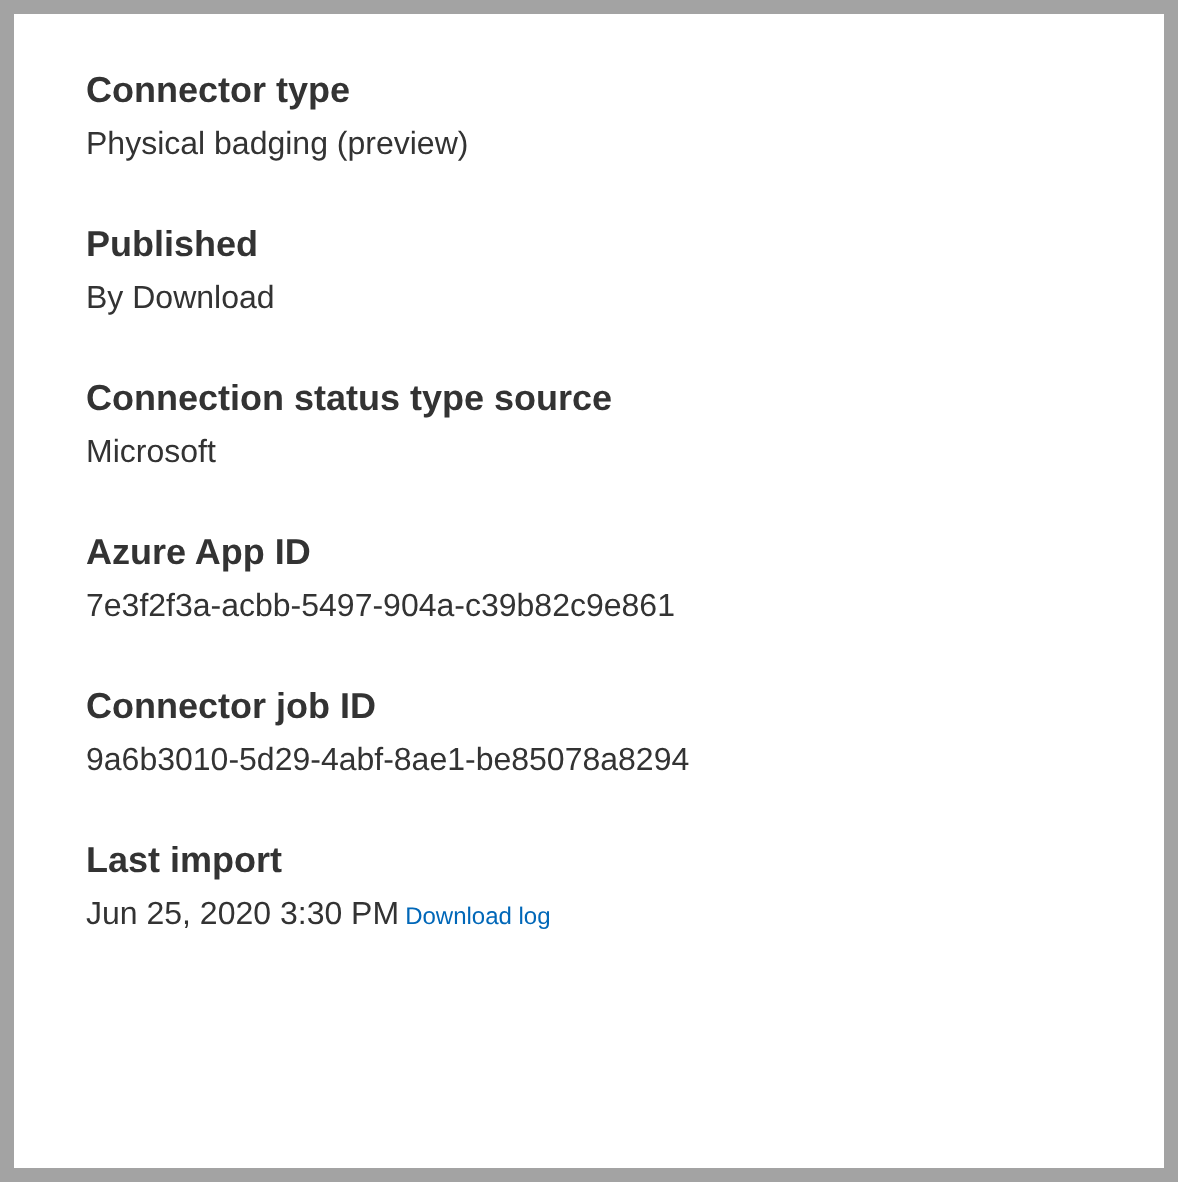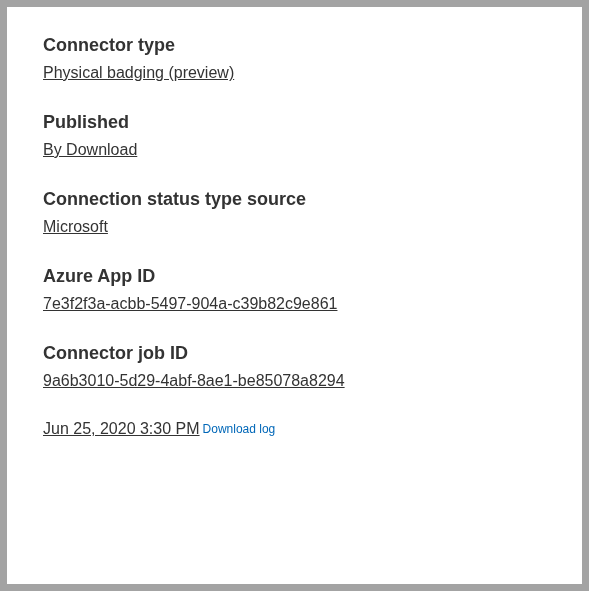--- a/index.html
+++ b/index.html
@@ -25,21 +25,20 @@
     .section-label {
       font-size: 18px;
       font-weight: 700;
       color: #333333;
       margin-bottom: 8px;
     }
     .section-value {
       font-size: 16px;
       font-weight: 400;
       color: #333333;
-      text-decoration: underline;
     }
     .last-import-row {
       display: flex;
       align-items: center;
       gap: 3px;
     }
     .download-link {
       color: #0067b8;
       font-size: 12px;
       text-decoration: none;
@@ -70,19 +69,20 @@
     <div class="section-label">Azure App ID</div>
     <div class="section-value">7e3f2f3a-acbb-5497-904a-c39b82c9e861</div>
   </div>
 
   <div class="section">
     <div class="section-label">Connector job ID</div>
     <div class="section-value">9a6b3010-5d29-4abf-8ae1-be85078a8294</div>
   </div>
 
   <div class="section">
+    <div class="section-label">Last import</div>
     <div class="last-import-row">
       <div class="section-value">Jun 25, 2020 3:30 PM</div>
       <a class="download-link">Download log</a>
     </div>
   </div>
 
 </div>
 
 </body></html>

